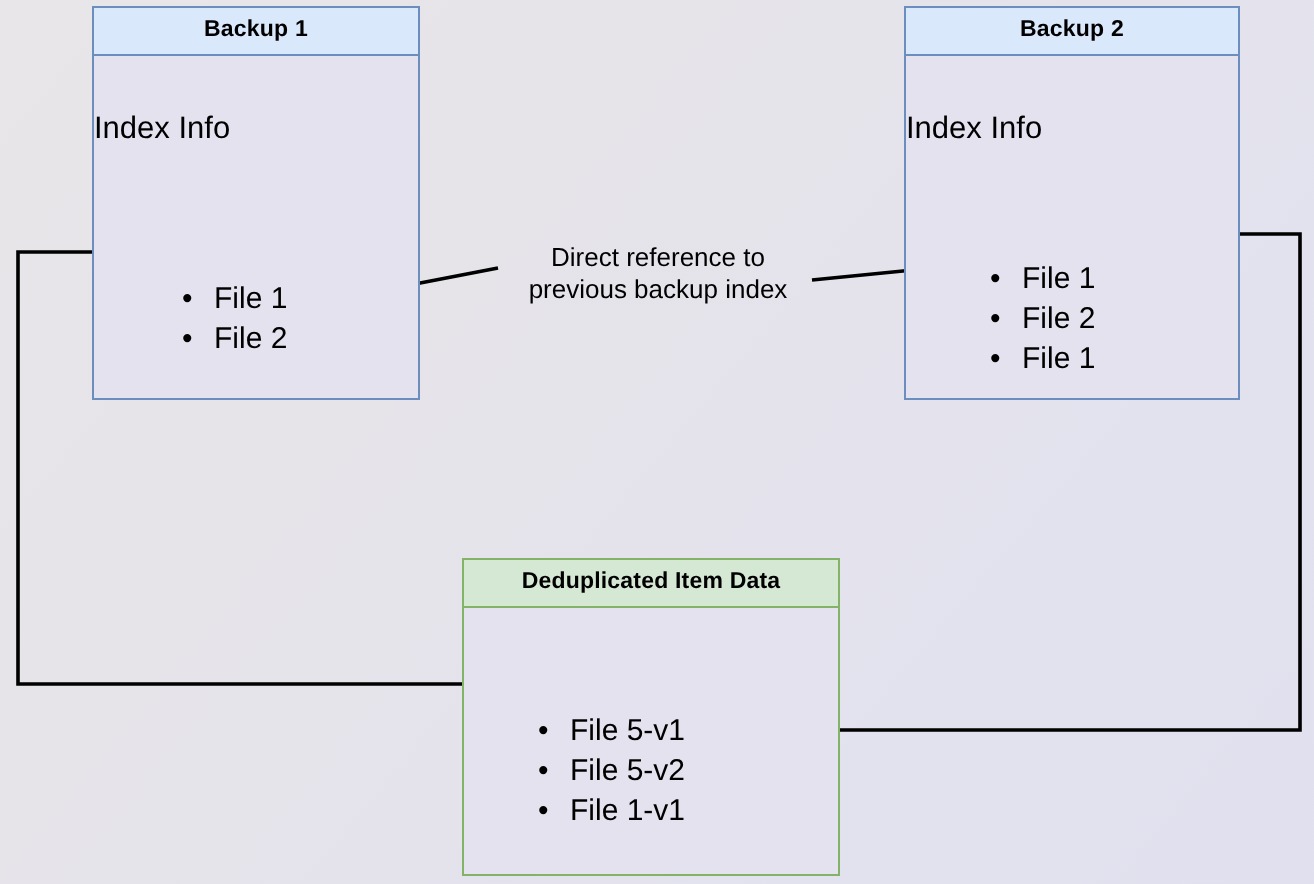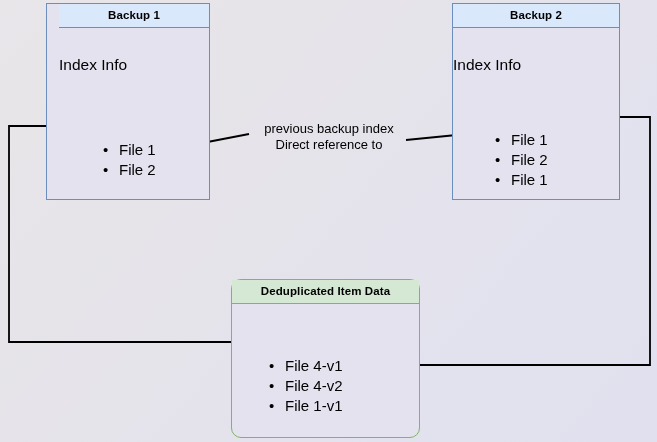--- a/index.html
+++ b/index.html
@@ -80,23 +80,23 @@
   }
   .file-list li::before {
     content: "\2022";
     position: absolute;
     left: 0;
     top: 0;
     font-size: 15px;
     line-height: 20px;
   }
   
-  #node-backup1 { left: 46px;  top: 3px;   width: 164px; height: 197px; padding-left: 12px; }
+  #node-backup1 { left: 46px;  top: 3px;   width: 164px; height: 197px; }
   #node-backup2 { left: 452px; top: 3px;   width: 168px; height: 197px; }
-  #node-dedup   { left: 231px; top: 279px; width: 189px; height: 159px; border-radius: 10px; }
+  #node-dedup   { left: 231px; top: 279px; width: 189px; height: 159px; }
 
   #node-backup1 .file-list { left: 44px; top: 112px; }
   #node-backup2 .file-list { left: 42px; top: 102px; }
   #node-dedup   .file-list { left: 37px; top: 52px; }
 
   #edge-label {
     position: absolute;
     left: 253px;
     top: 121px;
     width: 152px;
@@ -146,25 +146,25 @@
         <li>File 2</li>
         <li>File 1</li>
       </ul>
     </div>
   </div>
 
   <div class="node green" id="node-dedup">
     <div class="node-header">Deduplicated Item Data</div>
     <div class="node-body">
       <ul class="file-list">
-        <li>File 4-v1</li>
-        <li>File 4-v2</li>
+        <li>File 5-v1</li>
+        <li>File 5-v2</li>
         <li>File 1-v1</li>
       </ul>
     </div>
   </div>
 
   <div id="edge-label">
+    <div>Direct reference to</div>
     <div>previous backup index</div>
-    <div>Direct reference to</div>
   </div>
 
 </div>
 
 </body></html>

